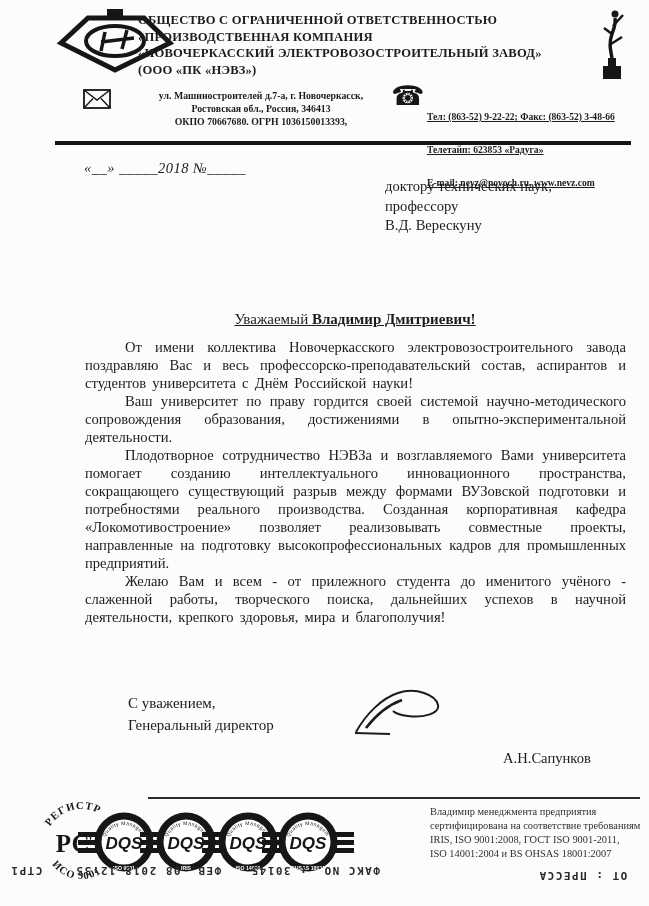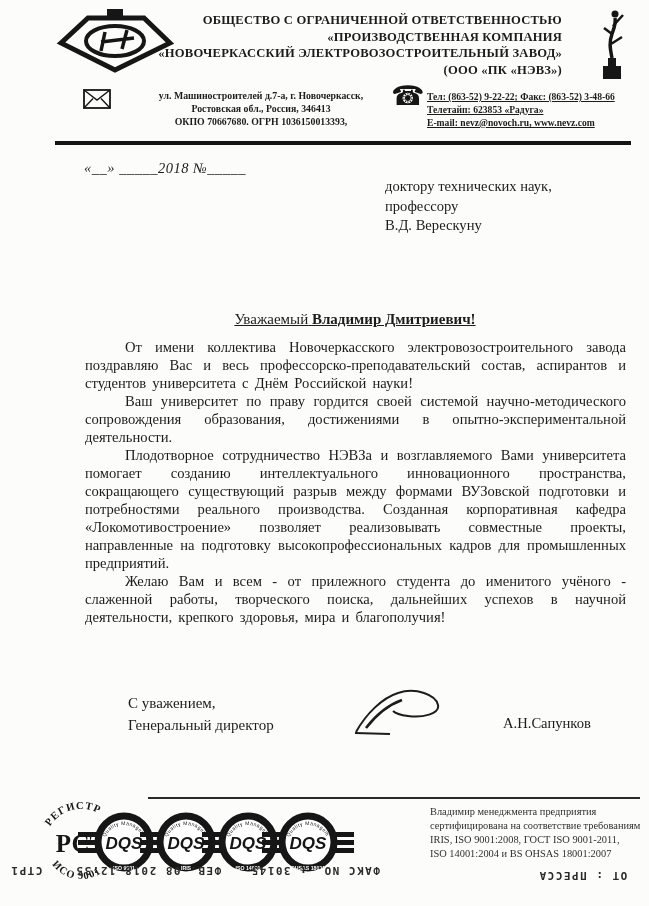--- a/index.html
+++ b/index.html
@@ -4,45 +4,45 @@
 <style>
   html,body{margin:0;padding:0;background:#e8e8e6;}
   .page{
     position:relative;width:649px;height:906px;margin:0 auto;
     background:#fcfcfa;color:#1c1c1c;overflow:hidden;
     font-family:"Liberation Serif", serif;
   }
   
   .logo{position:absolute;left:56px;top:8px;}
   .statue{position:absolute;left:596px;top:4px;}
-  .company{position:absolute;left:138px;top:12px;width:424px;text-align:right;
+  .company{position:absolute;left:138px;top:12px;width:424px;text-align:left;
     font-weight:bold;font-size:12.6px;line-height:16.5px;letter-spacing:.2px;}
   
   .envelope{position:absolute;left:83px;top:89px;}
   .address{position:absolute;left:128px;top:89px;width:266px;text-align:center;
     font-weight:bold;font-size:9.8px;line-height:13px;}
   .phone-glyph{position:absolute;left:391px;top:82px;font-size:27px;line-height:27px;
     font-family:"DejaVu Sans",sans-serif;color:#161616;}
   .contacts{position:absolute;left:427px;top:90px;width:218px;
     font-weight:bold;font-size:9.6px;line-height:13px;}
-  .contacts div{text-decoration:underline;}
+  .contacts div{text-decoration:underline;margin-top:20px;}
   .rule{position:absolute;left:55px;top:141px;width:576px;height:4px;background:#151515;}
   
   .dateline{position:absolute;left:84px;top:160px;font-size:14.5px;letter-spacing:.5px;font-style:italic;}
   .recipient{position:absolute;left:385px;top:177px;font-size:14.6px;line-height:19.5px;}
   
   .salutation{position:absolute;left:85px;top:311px;width:540px;text-align:center;font-size:15px;text-decoration:underline;}
   .salutation .b{font-weight:bold;}
   .body{position:absolute;left:85px;top:338px;width:541px;}
   .body p{margin:0;font-size:14.6px;line-height:18px;text-align:justify;
     text-indent:40px;word-spacing:2.5px;}
   
   .sig-closing{position:absolute;left:128px;top:692px;font-size:15px;line-height:22px;}
   .sig{position:absolute;left:352px;top:688px;}
-  .sig-name{position:absolute;left:503px;top:715px;font-size:14.6px;}
+  .sig-name{position:absolute;left:503px;top:750px;font-size:14.6px;}
   
   .bottom-rule{position:absolute;left:148px;top:797px;width:492px;height:2px;background:#2a2a2a;}
   .stamp{position:absolute;}
   .cert-text{position:absolute;left:430px;top:805px;width:214px;
     font-size:10.4px;line-height:14px;color:#303030;}
   .fax{position:absolute;transform:rotate(180deg);white-space:pre;
     font-family:"DejaVu Sans Mono",monospace;font-size:11px;font-weight:bold;
     color:#2b2b2b;letter-spacing:1.5px;}
   .fax-left{left:10px;top:864px;}
   .fax-mid{left:250px;top:864px;}

